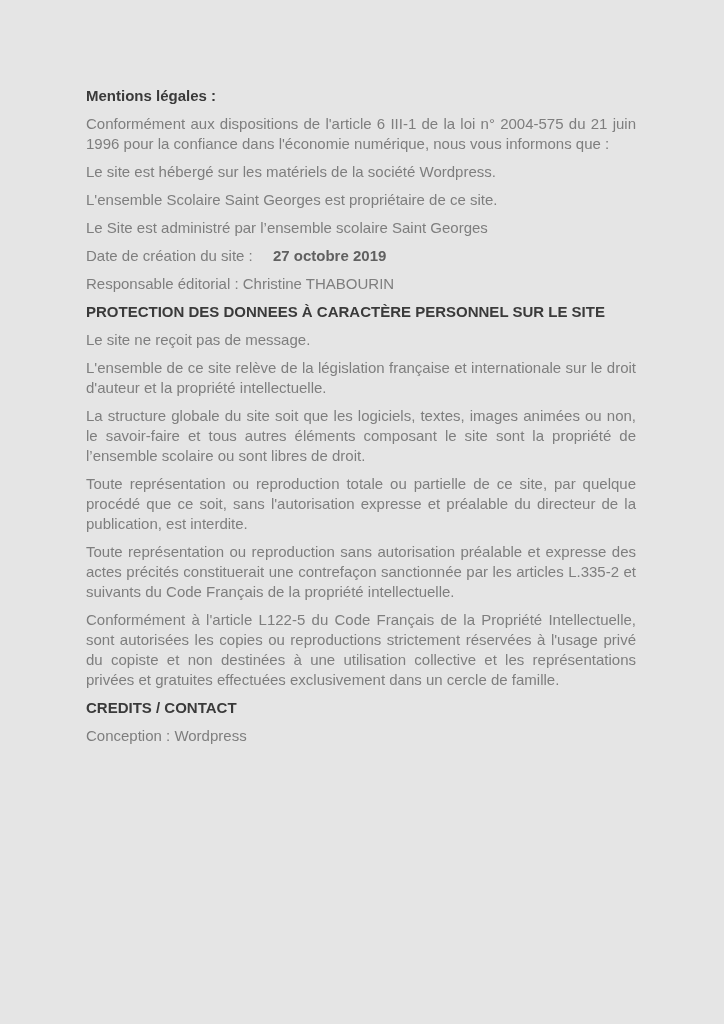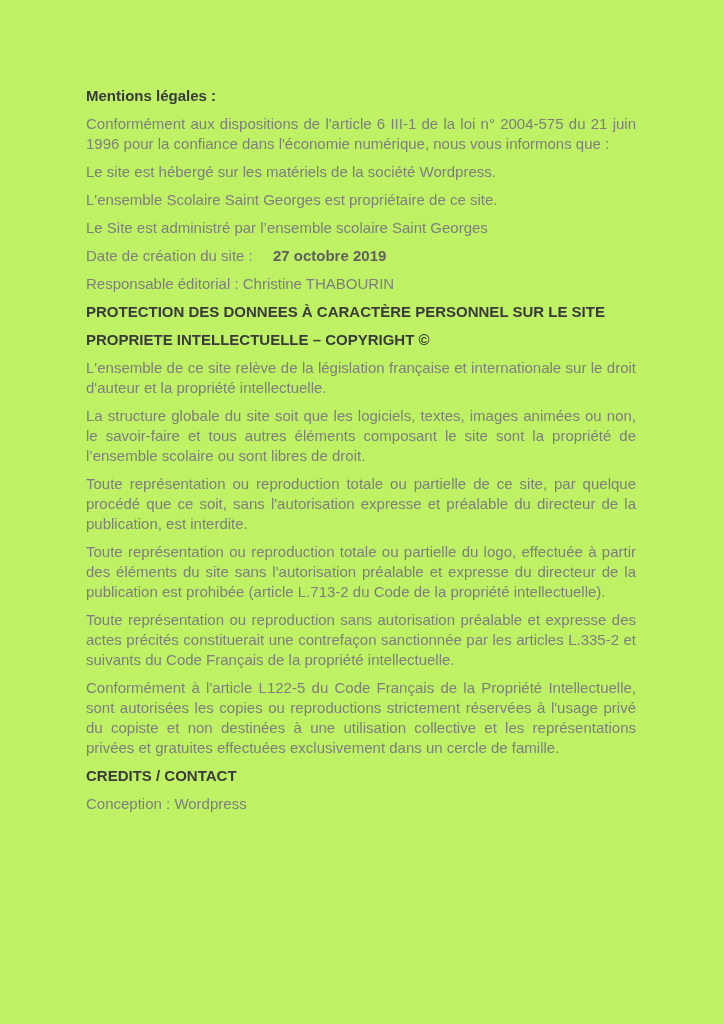--- a/index.html
+++ b/index.html
@@ -12,21 +12,21 @@
   }
   .page {
     box-sizing: border-box;
     width: 724px;
     height: 1024px;
     padding: 86px 88px 0 86px;
     font-family: "Liberation Sans", "DejaVu Sans", sans-serif;
     font-size: 15px;
     line-height: 20px;
     color: #7e7e7e;
-    background: #bef264;
+    background: #e5e5e5;
   }
   .para {
     margin: 0 0 8px 0;
     text-align: justify;
   }
   .heading {
     margin: 0 0 8px 0;
     font-weight: bold;
     color: #3a3a3a;
     text-align: left;
@@ -51,27 +51,26 @@
   <p class="para">L'ensemble Scolaire Saint Georges est propriétaire de ce site.</p>
 
   <p class="para">Le Site est administré par l’ensemble scolaire Saint Georges</p>
 
   <p class="para"><span>Date de création du site : </span><span class="bold-value">27 octobre 2019</span></p>
 
   <p class="para">Responsable éditorial : Christine THABOURIN</p>
 
   <p class="heading">PROTECTION DES DONNEES À CARACTÈRE PERSONNEL SUR LE SITE</p>
 
+  <p class="para">Le site ne reçoit pas de message.</p>
 
-  <p class="heading">PROPRIETE INTELLECTUELLE – COPYRIGHT ©</p>
 
   <p class="para">L'ensemble de ce site relève de la législation française et internationale sur le droit d'auteur et la propriété intellectuelle.</p>
   <p class="para">La structure globale du site soit que les logiciels, textes, images animées ou non, le savoir-faire et tous autres éléments composant le site sont la propriété de l’ensemble scolaire ou sont libres de droit.</p>
   <p class="para">Toute représentation ou reproduction totale ou partielle de ce site, par quelque procédé que ce soit, sans l'autorisation expresse et préalable du directeur de la publication, est interdite.</p>
-  <p class="para">Toute représentation ou reproduction totale ou partielle du logo, effectuée à partir des éléments du site sans l'autorisation préalable et expresse du directeur de la publication est prohibée (article L.713-2 du Code de la propriété intellectuelle).</p>
   <p class="para">Toute représentation ou reproduction sans autorisation préalable et expresse des actes précités constituerait une contrefaçon sanctionnée par les articles L.335-2 et suivants du Code Français de la propriété intellectuelle.</p>
   <p class="para">Conformément à l'article L122-5 du Code Français de la Propriété Intellectuelle, sont autorisées les copies ou reproductions strictement réservées à l'usage privé du copiste et non destinées à une utilisation collective et les représentations privées et gratuites effectuées exclusivement dans un cercle de famille.</p>
 
   <p class="heading">CREDITS / CONTACT</p>
 
   <p class="para">Conception : Wordpress</p>
 
 </div>
 
 </body></html>

